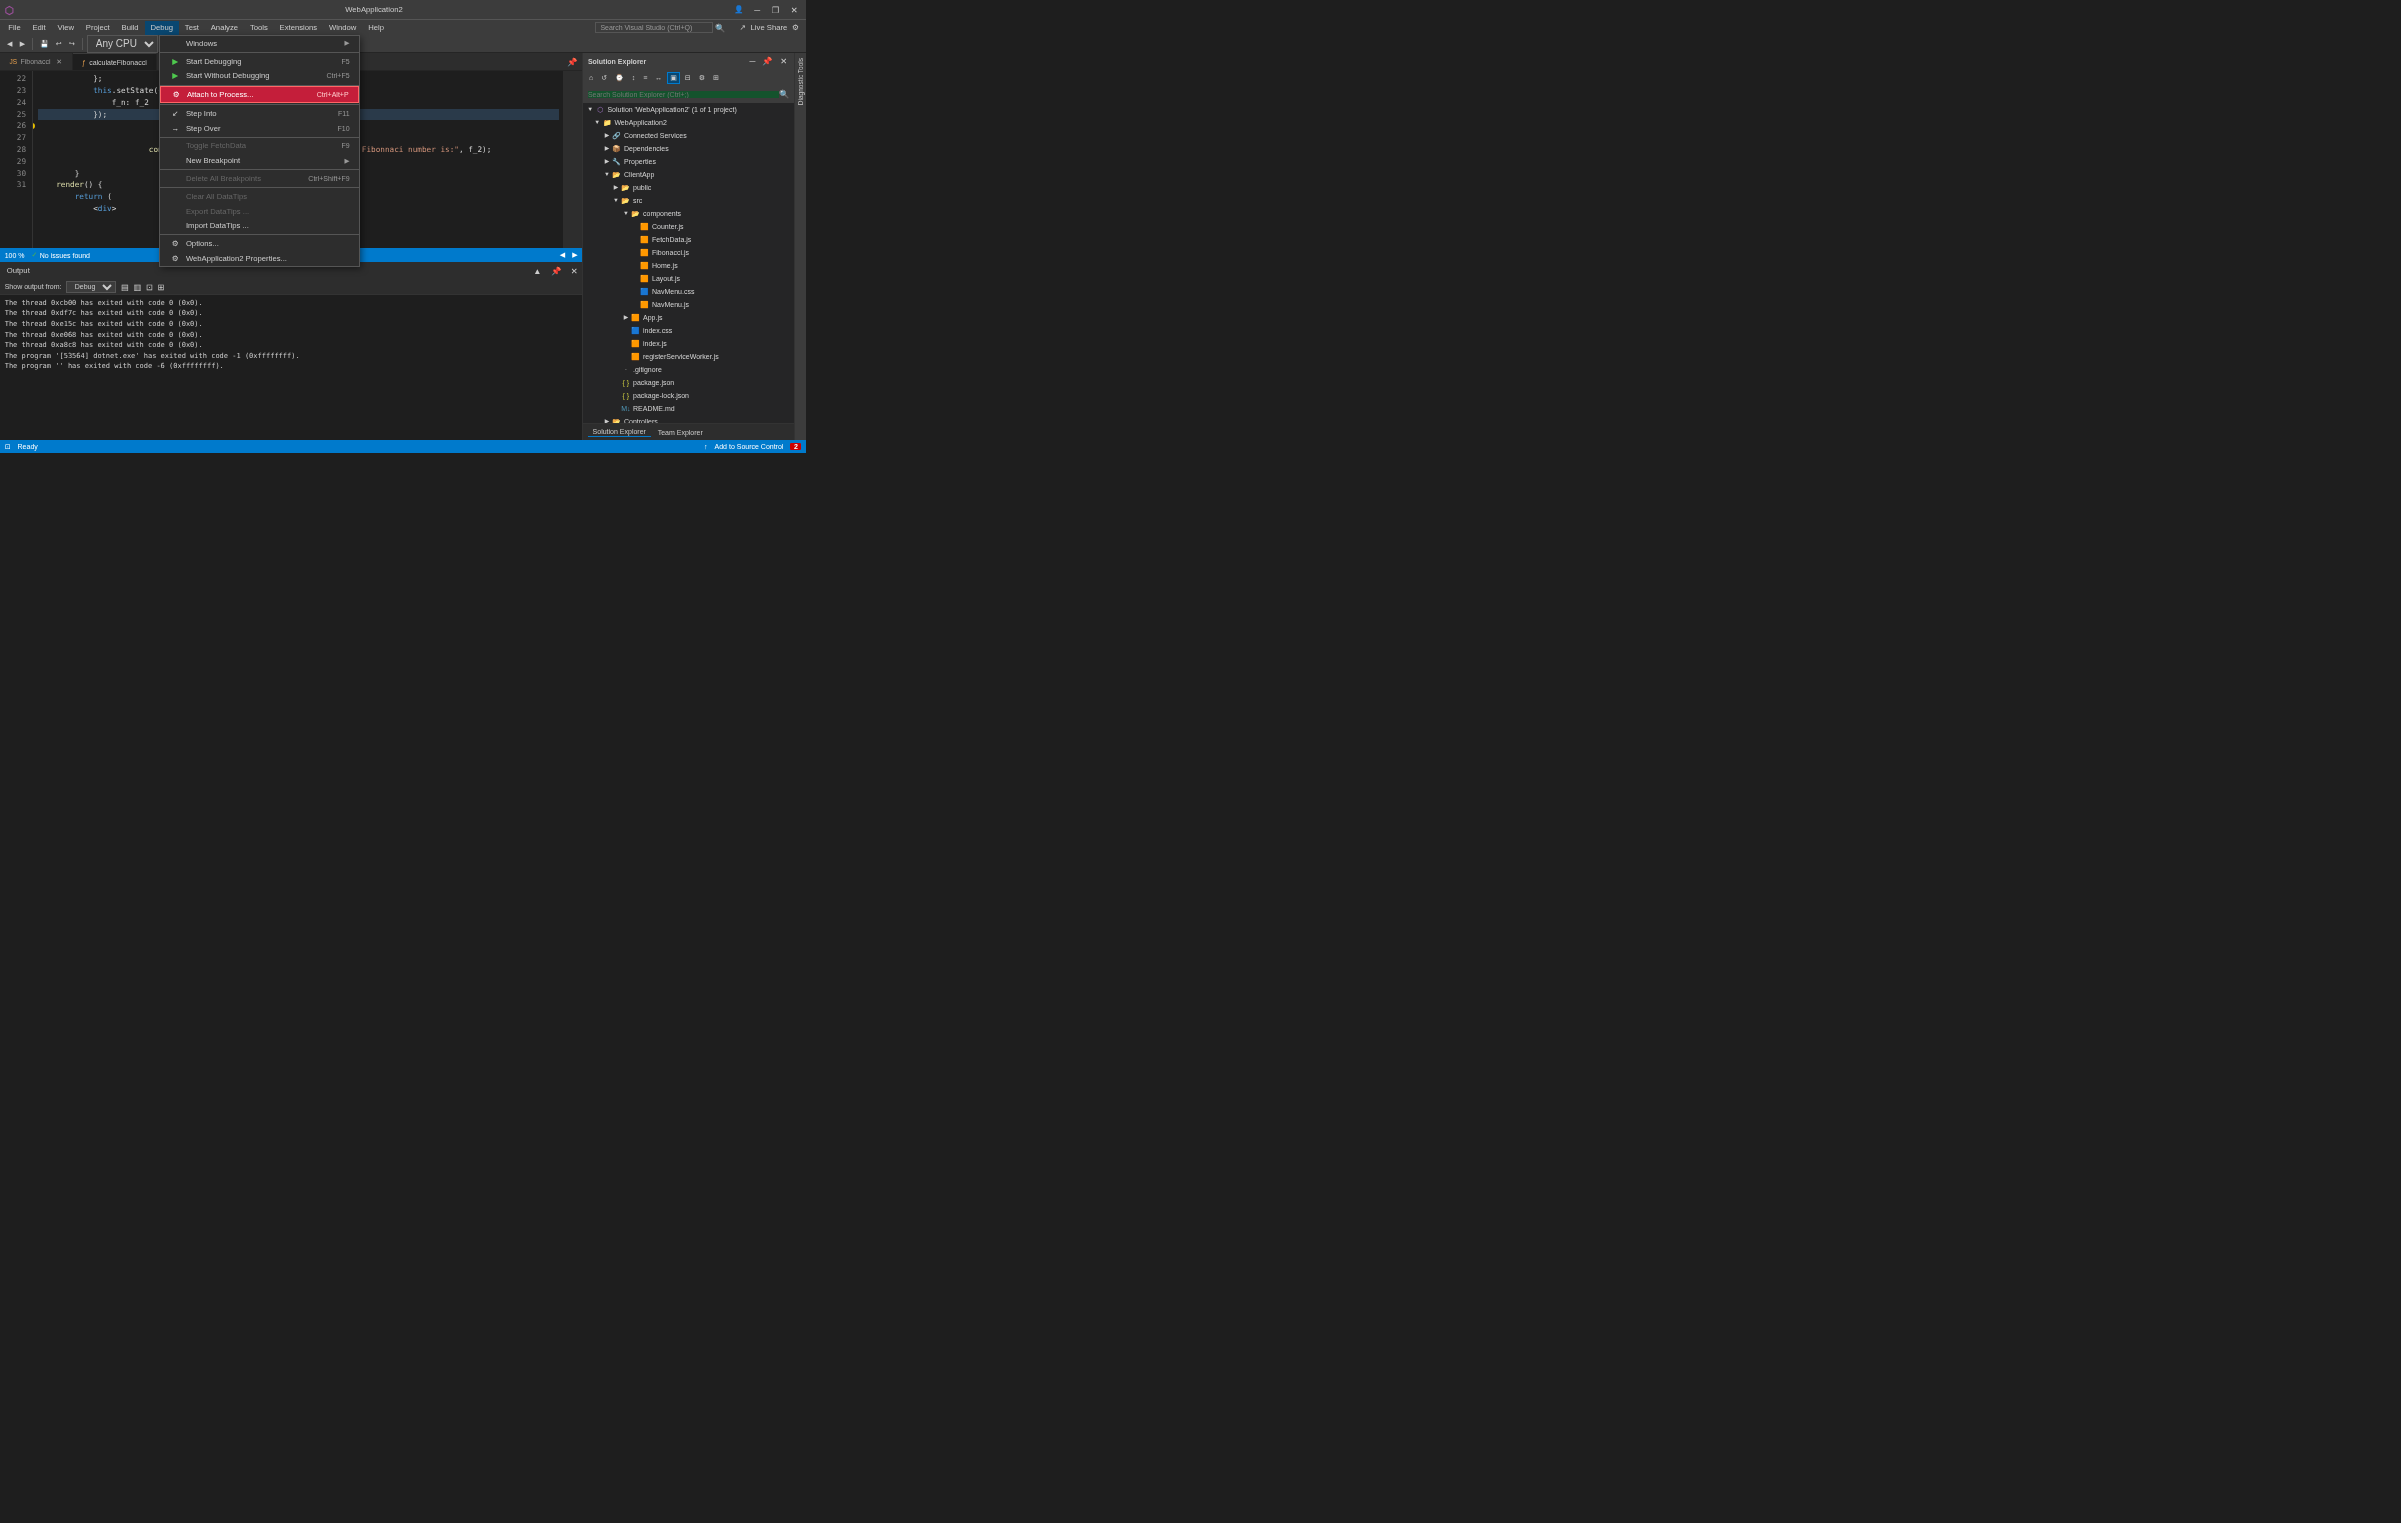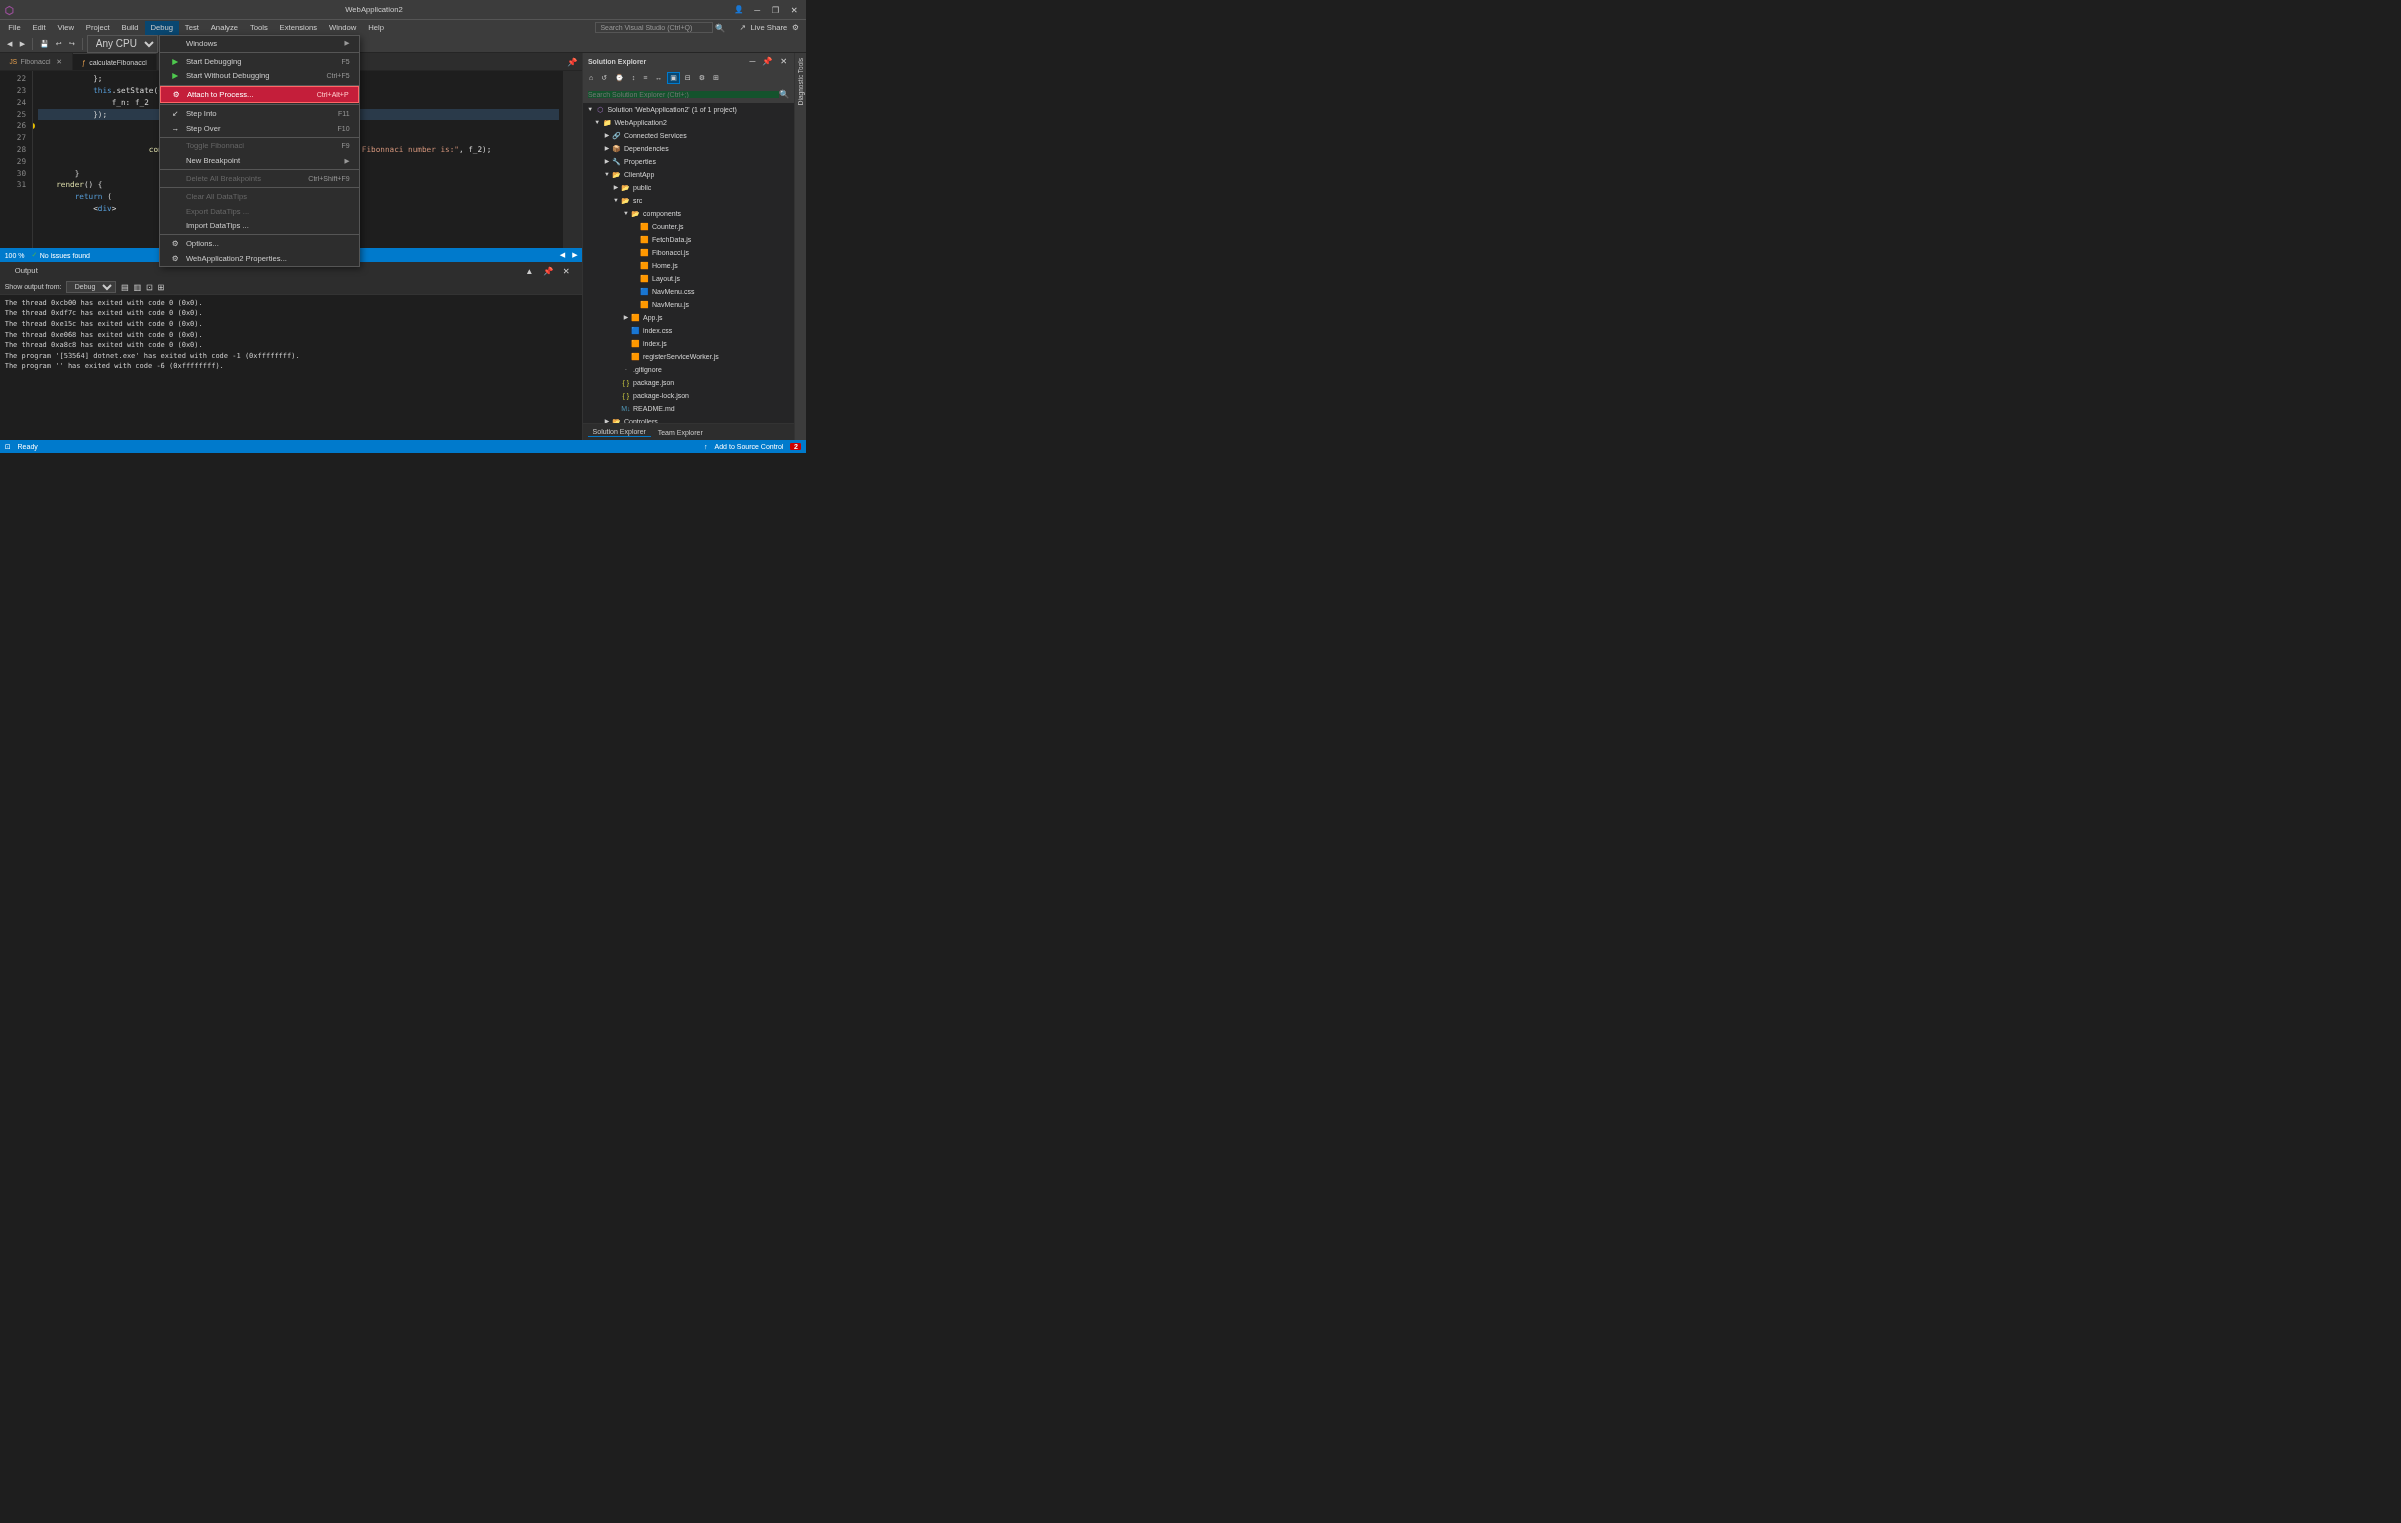--- a/index.html
+++ b/index.html
@@ -165,21 +165,21 @@
       color: white;
       justify-content: space-between;
     }
     .status-left { display: flex; align-items: center; gap: 7px; }
     .status-right { display: flex; align-items: center; gap: 7px; }
     .panel-tab-bar {
       background: #2d2d2d;
       height: 16.5px;
       display: flex;
       align-items: center;
-      padding: 0 10px;
+      padding: 0 2px;
       gap: 2.4px;
       justify-content: space-between;
     }
     .panel-tab {
       color: #ccc; font-size: 7.7px; padding: 2.4px 4.7px; cursor: pointer;
     }
     .panel-controls { display: flex; gap: 4.7px; align-items: center; }
     .panel-btn { color: #ccc; font-size: 8.3px; cursor: pointer; padding: 1.2px 2.4px; }
 
     .output-toolbar {
@@ -749,21 +749,21 @@
       <span class="dropdown-icon">→</span>
       <span>Step Over</span>
     </div>
     <span class="dropdown-shortcut">F10</span>
   </div>
   <div class="dropdown-separator"></div>
 
   <div class="dropdown-item disabled">
     <div class="dropdown-item-left">
       <span class="dropdown-icon"></span>
-      <span>Toggle Fibonnaci</span>
+      <span>Toggle FetchData</span>
     </div>
     <span class="dropdown-shortcut">F9</span>
   </div>
 
   <div class="dropdown-item">
     <div class="dropdown-item-left">
       <span class="dropdown-icon"></span>
       <span>New Breakpoint</span>
     </div>
     <span class="dropdown-arrow">▶</span>

